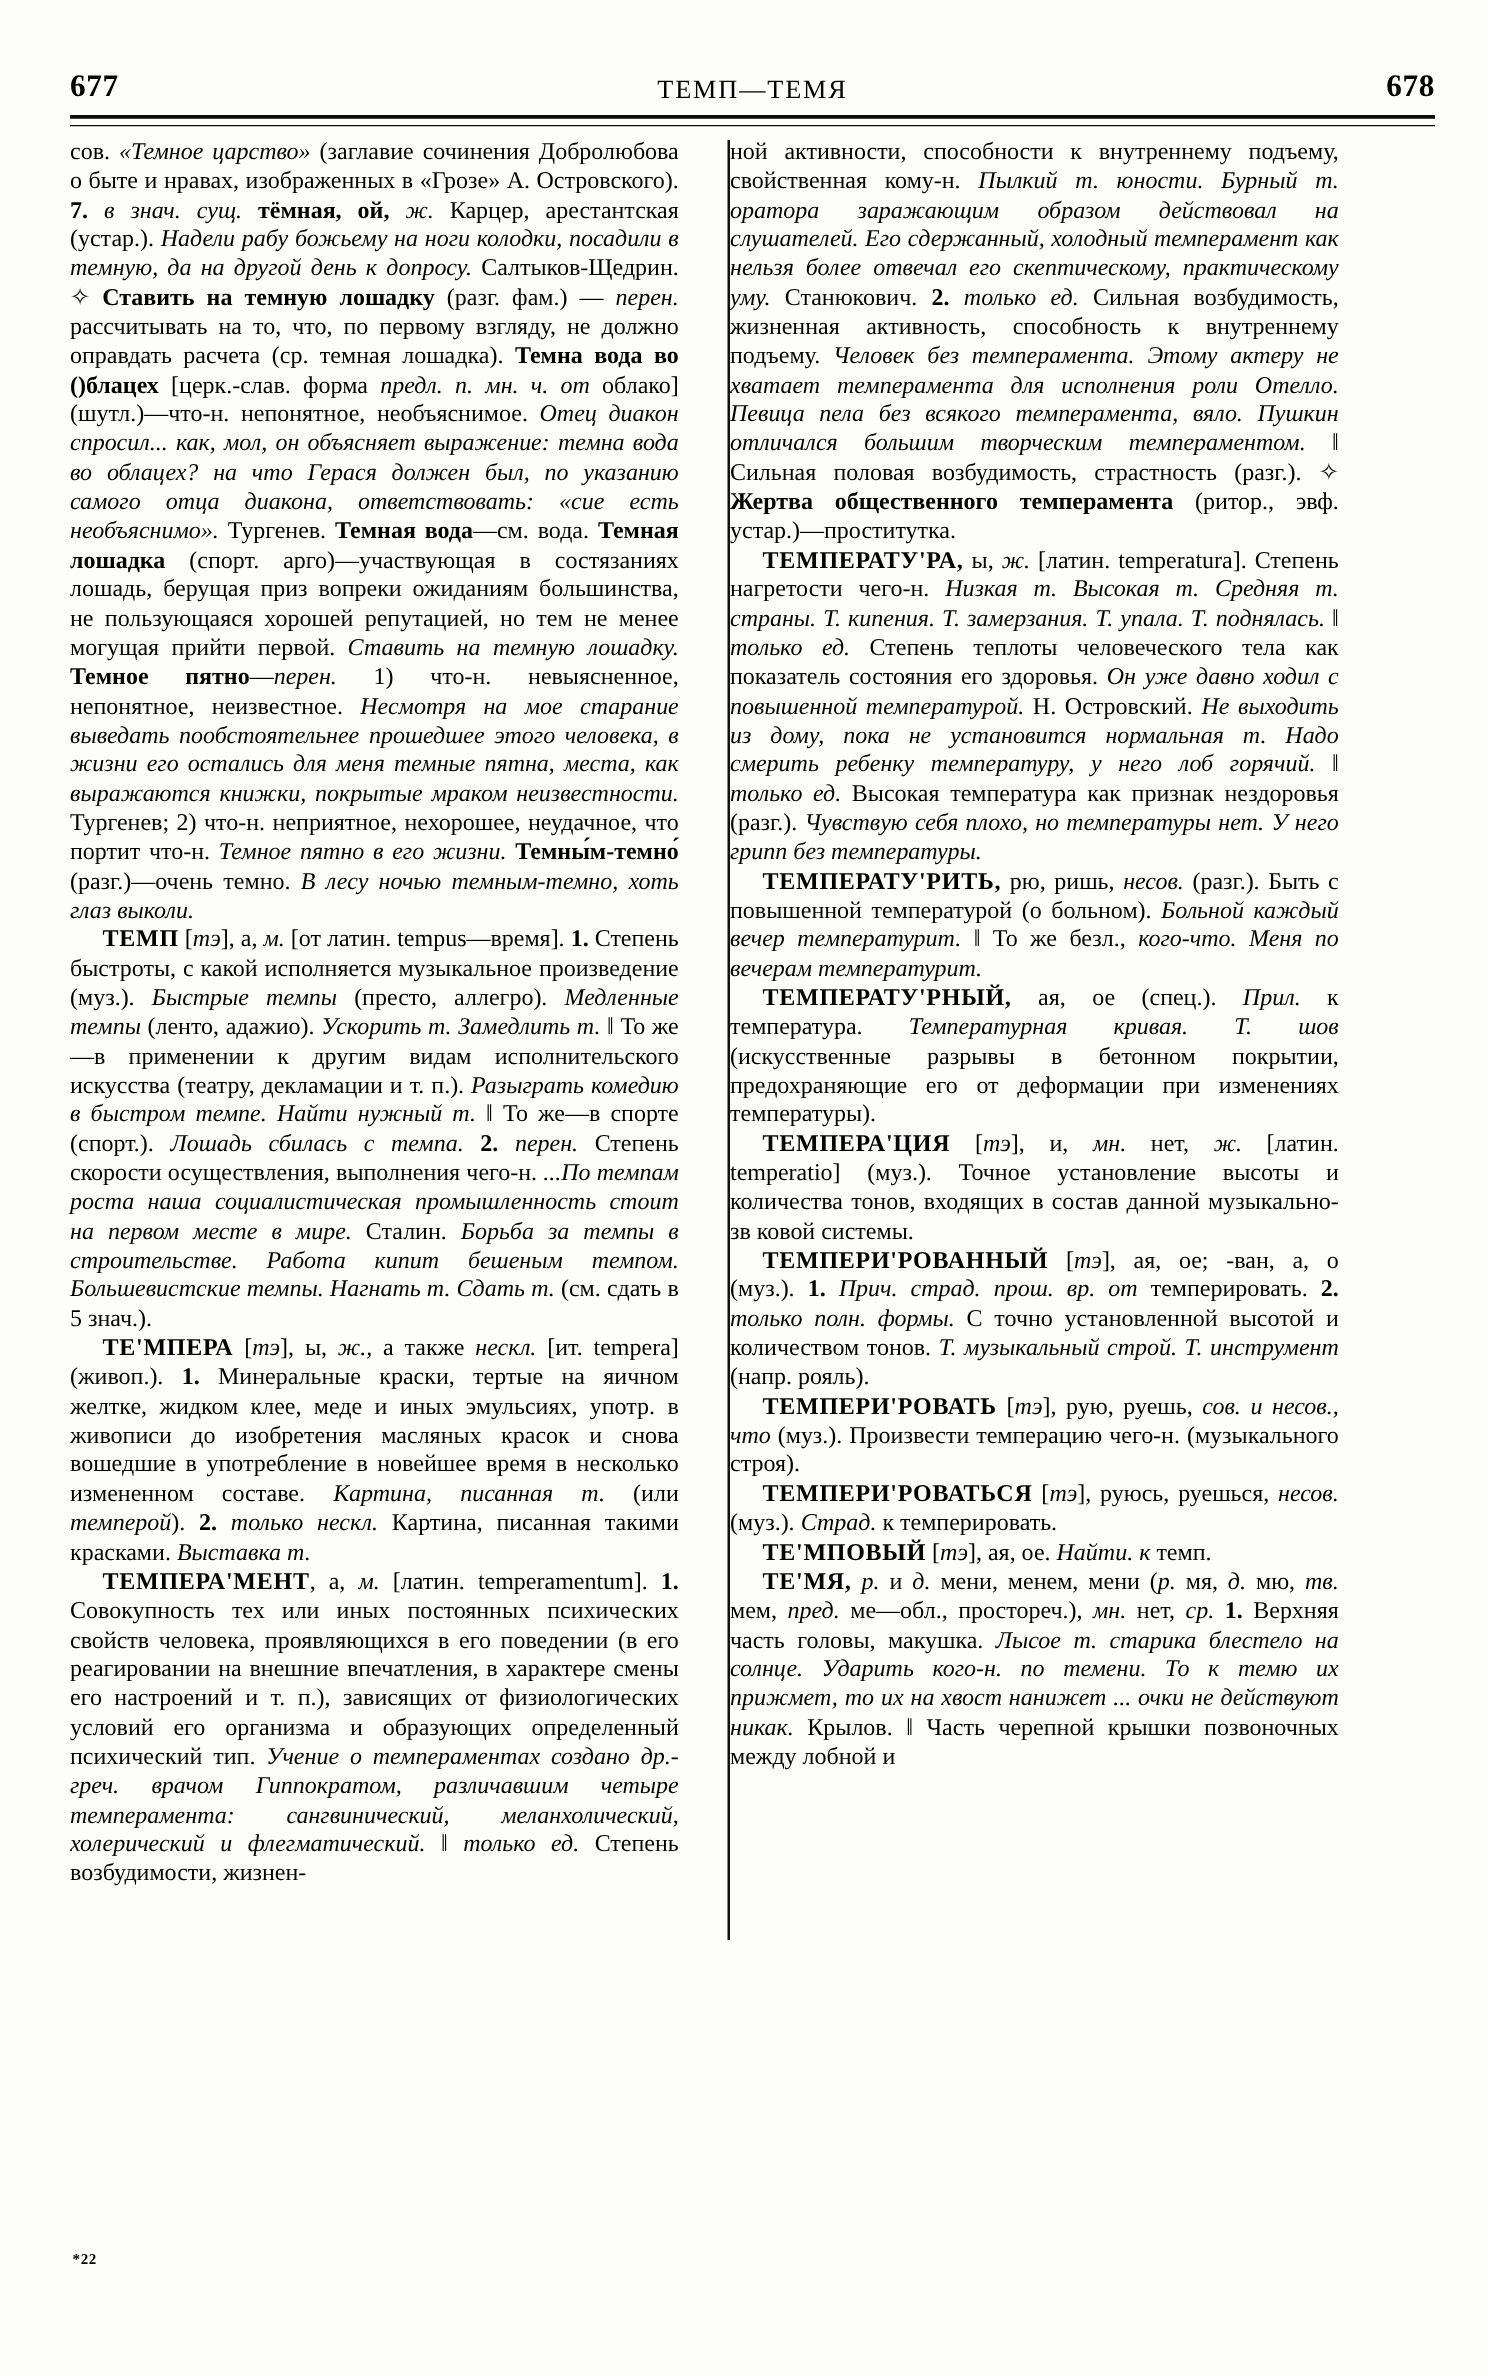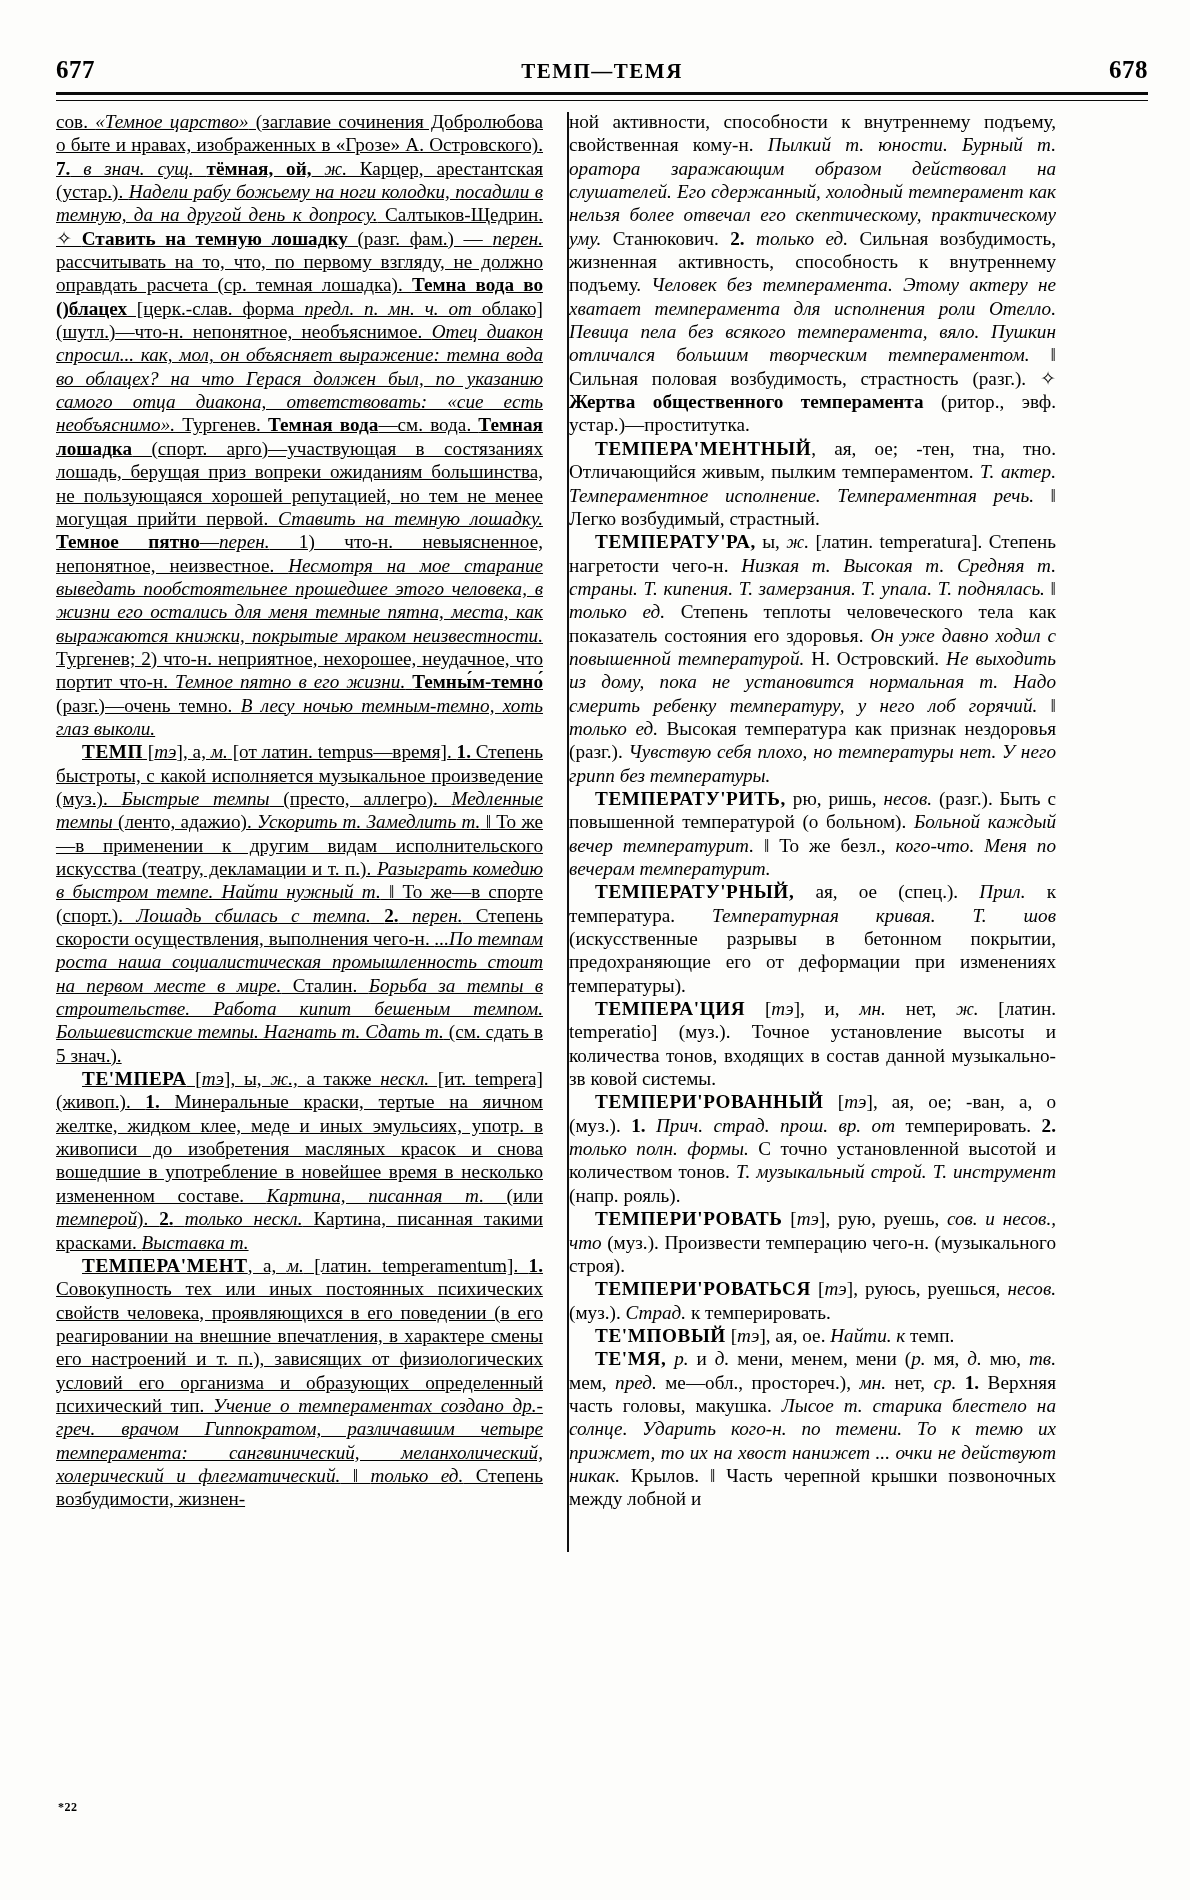--- a/index.html
+++ b/index.html
@@ -34,21 +34,21 @@
     align-items: flex-end;
     justify-content: space-between;
   }
   .folio {
     font-family: "Liberation Serif", "DejaVu Serif", serif;
     font-weight: bold;
     font-size: 25px;
     letter-spacing: 0.5px;
   }
   .runhead {
-    font-weight: bold;
+    font-weight: normal;
     font-size: 21px;
     letter-spacing: 1.5px;
   }
   .rule {
     position: absolute;
     left: 56px;
     top: 92px;
     width: 1092px;
     height: 5px;
     border-top: 3px solid #0a0a0a;
@@ -66,21 +66,21 @@
   }
   .col {
     width: 487px;
     font-size: 19.2px;
     line-height: 23.35px;
     text-align: justify;
     text-justify: inter-word;
     hyphens: manual;
     word-spacing: 0px;
   }
-  .col-left { padding-right: 24px; text-decoration: underline; }
+  .col-left { padding-right: 39px; }
   .gutter {
     width: 2px;
     background: #111;
     margin-top: 2px;
     margin-bottom: 0px;
     height: 1440px;
     flex: 0 0 2px;
   }
   .col-right { }
   .col p {
@@ -122,21 +122,20 @@
   <div class="columns">
     <div class="col col-left">
         <p>сов. <i>«Темное царство»</i> (заглавие сочинения Добролюбова о быте и нравах, изображенных в «Грозе» А. Островского). <b>7.</b> <i>в знач. сущ.</i> <b>тёмная, ой,</b> <i>ж.</i> Карцер, арестантская (устар.). <i>Надели рабу божьему на ноги колодки, посадили в темную, да на другой день к допросу.</i> Салтыков-Щедрин. ✧ <b>Ставить на темную лошадку</b> (разг. фам.) — <i>перен.</i> рассчитывать на то, что, по первому взгляду, не должно оправдать расчета (ср. темная лошадка). <b>Темна вода во ()блацех</b> [церк.-слав. форма <i>предл. п. мн. ч. от</i> облако] (шутл.)—что-н. непонятное, необъяснимое. <i>Отец диакон спросил... как, мол, он объясняет выражение: темна вода во облацех? на что Герася должен был, по указанию самого отца диакона, ответствовать: «сие есть необъяснимо».</i> Тургенев. <b>Темная вода</b>—см. вода. <b>Темная лошадка</b> (спорт. арго)—участвующая в состязаниях лошадь, берущая приз вопреки ожиданиям большинства, не пользующаяся хорошей репутацией, но тем не менее могущая прийти первой. <i>Ставить на темную лошадку.</i> <b>Темное пятно</b>—<i>перен.</i> 1) что-н. невыясненное, непонятное, неизвестное. <i>Несмотря на мое старание выведать пообстоятельнее прошедшее этого человека, в жизни его остались для меня темные пятна, места, как выражаются книжки, покрытые мраком неизвестности.</i> Тургенев; 2) что-н. неприятное, нехорошее, неудачное, что портит что-н. <i>Темное пятно в его жизни.</i> <b>Темны́м-темно́</b> (разг.)—очень темно. <i>В лесу ночью темным-темно, хоть глаз выколи.</i></p>
         <p class="ind"><b class="hw">ТЕМП</b> [<i>тэ</i>], а, <i>м.</i> [от латин. tempus—время]. <b>1.</b> Степень быстроты, с какой исполняется музыкальное произведение (муз.). <i>Быстрые темпы</i> (престо, аллегро). <i>Медленные темпы</i> (ленто, адажио). <i>Ускорить т. Замедлить т.</i> ‖ То же—в применении к другим видам исполнительского искусства (театру, декламации и т. п.). <i>Разыграть комедию в быстром темпе. Найти нужный т.</i> ‖ То же—в спорте (спорт.). <i>Лошадь сбилась с темпа.</i> <b>2.</b> <i>перен.</i> Степень скорости осуществления, выполнения чего-н. <i>...По темпам роста наша социалистическая промышленность стоит на первом месте в мире.</i> Сталин. <i>Борьба за темпы в строительстве. Работа кипит бешеным темпом. Большевистские темпы. Нагнать т. Сдать т.</i> (см. сдать в 5 знач.).</p>
         <p class="ind"><b class="hw">ТЕ'МПЕРА</b> [<i>тэ</i>], ы, <i>ж.,</i> а также <i>нескл.</i> [ит. tempera] (живоп.). <b>1.</b> Минеральные краски, тертые на яичном желтке, жидком клее, меде и иных эмульсиях, употр. в живописи до изобретения масляных красок и снова вошедшие в употребление в новейшее время в несколько измененном составе. <i>Картина, писанная т.</i> (или <i>темперой</i>). <b>2.</b> <i>только нескл.</i> Картина, писанная такими красками. <i>Выставка т.</i></p>
         <p class="ind"><b class="hw">ТЕМПЕРА'МЕНТ</b>, а, <i>м.</i> [латин. temperamentum]. <b>1.</b> Совокупность тех или иных постоянных психических свойств человека, проявляющихся в его поведении (в его реагировании на внешние впечатления, в характере смены его настроений и т. п.), зависящих от физиологических условий его организма и образующих определенный психический тип. <i>Учение о темпераментах создано др.-греч. врачом Гиппократом, различавшим четыре темперамента: сангвинический, меланхолический, холерический и флегматический.</i> ‖ <i>только ед.</i> Степень возбудимости, жизнен-</p>
       </div>
     <div class="gutter"></div>
     <div class="col col-right">
         <p>ной активности, способности к внутреннему подъему, свойственная кому-н. <i>Пылкий т. юности. Бурный т. оратора заражающим образом действовал на слушателей. Его сдержанный, холодный темперамент как нельзя более отвечал его скептическому, практическому уму.</i> Станюкович. <b>2.</b> <i>только ед.</i> Сильная возбудимость, жизненная активность, способность к внутреннему подъему. <i>Человек без темперамента. Этому актеру не хватает темперамента для исполнения роли Отелло. Певица пела без всякого темперамента, вяло. Пушкин отличался большим творческим темпераментом.</i> ‖ Сильная половая возбудимость, страстность (разг.). ✧ <b>Жертва общественного темперамента</b> (ритор., эвф. устар.)—проститутка.</p>
-        <p class="ind"><b class="hw">ТЕМПЕРА'МЕНТНЫЙ</b>, ая, ое; -тен, тна, тно. Отличающийся живым, пылким темпераментом. <i>Т. актер. Темпераментное исполнение. Темпераментная речь.</i> ‖ Легко возбудимый, страстный.</p>
         <p class="ind"><b class="hw">ТЕМПЕРАТУ'РА,</b> ы, <i>ж.</i> [латин. temperatura]. Степень нагретости чего-н. <i>Низкая т. Высокая т. Средняя т. страны. Т. кипения. Т. замерзания. Т. упала. Т. поднялась.</i> ‖ <i>только ед.</i> Степень теплоты человеческого тела как показатель состояния его здоровья. <i>Он уже давно ходил с повышенной температурой.</i> Н. Островский. <i>Не выходить из дому, пока не установится нормальная т. Надо смерить ребенку температуру, у него лоб горячий.</i> ‖ <i>только ед.</i> Высокая температура как признак нездоровья (разг.). <i>Чувствую себя плохо, но температуры нет. У него грипп без температуры.</i></p>
         <p class="ind"><b class="hw">ТЕМПЕРАТУ'РИТЬ,</b> рю, ришь, <i>несов.</i> (разг.). Быть с повышенной температурой (о больном). <i>Больной каждый вечер температурит.</i> ‖ То же безл., <i>кого-что. Меня по вечерам температурит.</i></p>
         <p class="ind"><b class="hw">ТЕМПЕРАТУ'РНЫЙ,</b> ая, ое (спец.). <i>Прил.</i> к температура. <i>Температурная кривая. Т. шов</i> (искусственные разрывы в бетонном покрытии, предохраняющие его от деформации при изменениях температуры).</p>
         <p class="ind"><b class="hw">ТЕМПЕРА'ЦИЯ</b> [<i>тэ</i>], и, <i>мн.</i> нет, <i>ж.</i> [латин. temperatio] (муз.). Точное установление высоты и количества тонов, входящих в состав данной музыкально-зв ковой системы.</p>
         <p class="ind"><b class="hw">ТЕМПЕРИ'РОВАННЫЙ</b> [<i>тэ</i>], ая, ое; -ван, а, о (муз.). <b>1.</b> <i>Прич. страд. прош. вр. от</i> темперировать. <b>2.</b> <i>только полн. формы.</i> С точно установленной высотой и количеством тонов. <i>Т. музыкальный строй. Т. инструмент</i> (напр. рояль).</p>
         <p class="ind"><b class="hw">ТЕМПЕРИ'РОВАТЬ</b> [<i>тэ</i>], рую, руешь, <i>сов. и несов., что</i> (муз.). Произвести темперацию чего-н. (музыкального строя).</p>
         <p class="ind"><b class="hw">ТЕМПЕРИ'РОВАТЬСЯ</b> [<i>тэ</i>], руюсь, руешься, <i>несов.</i> (муз.). <i>Страд.</i> к темперировать.</p>
         <p class="ind"><b class="hw">ТЕ'МПОВЫЙ</b> [<i>тэ</i>], ая, ое. <i>Найти. к</i> темп.</p>
         <p class="ind"><b class="hw">ТЕ'МЯ,</b> <i>р.</i> и <i>д.</i> мени, менем, мени (<i>р.</i> мя, <i>д.</i> мю, <i>тв.</i> мем, <i>пред.</i> ме—обл., простореч.), <i>мн.</i> нет, <i>ср.</i> <b>1.</b> Верхняя часть головы, макушка. <i>Лысое т. старика блестело на солнце. Ударить кого-н. по темени. То к темю их прижмет, то их на хвост нанижет ... очки не действуют никак.</i> Крылов. ‖ Часть черепной крышки позвоночных между лобной и</p>
       </div>

